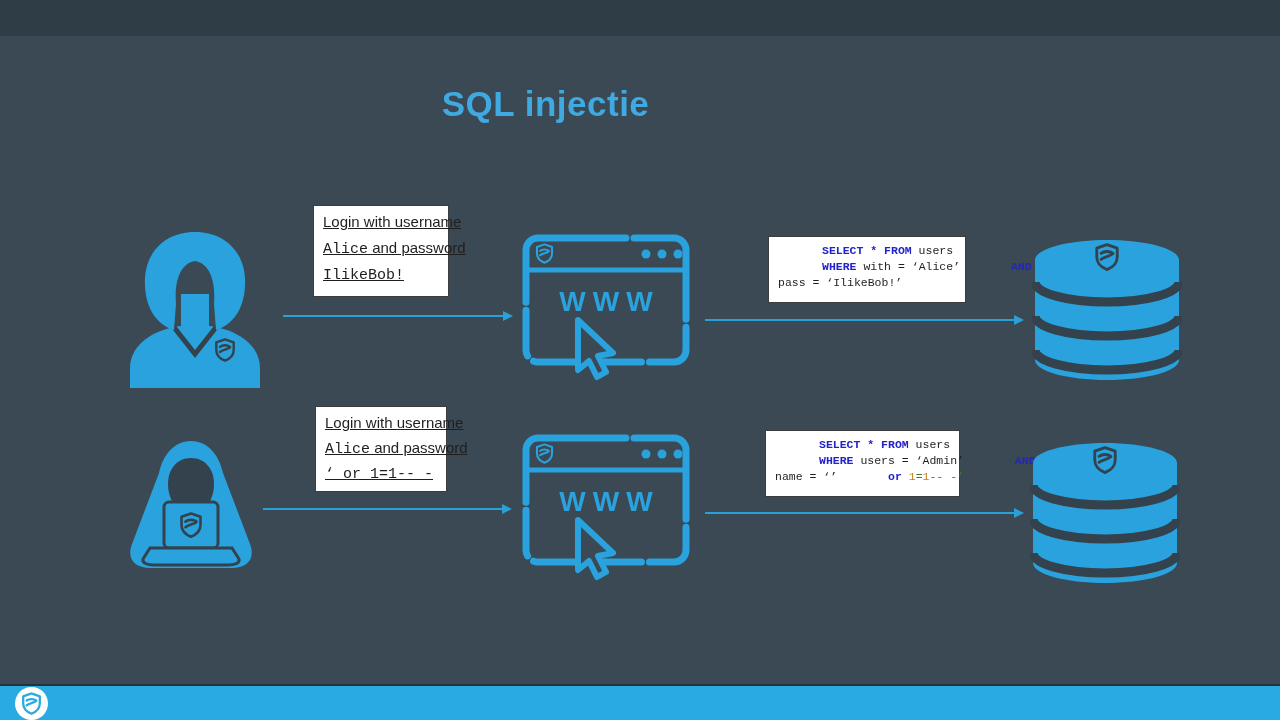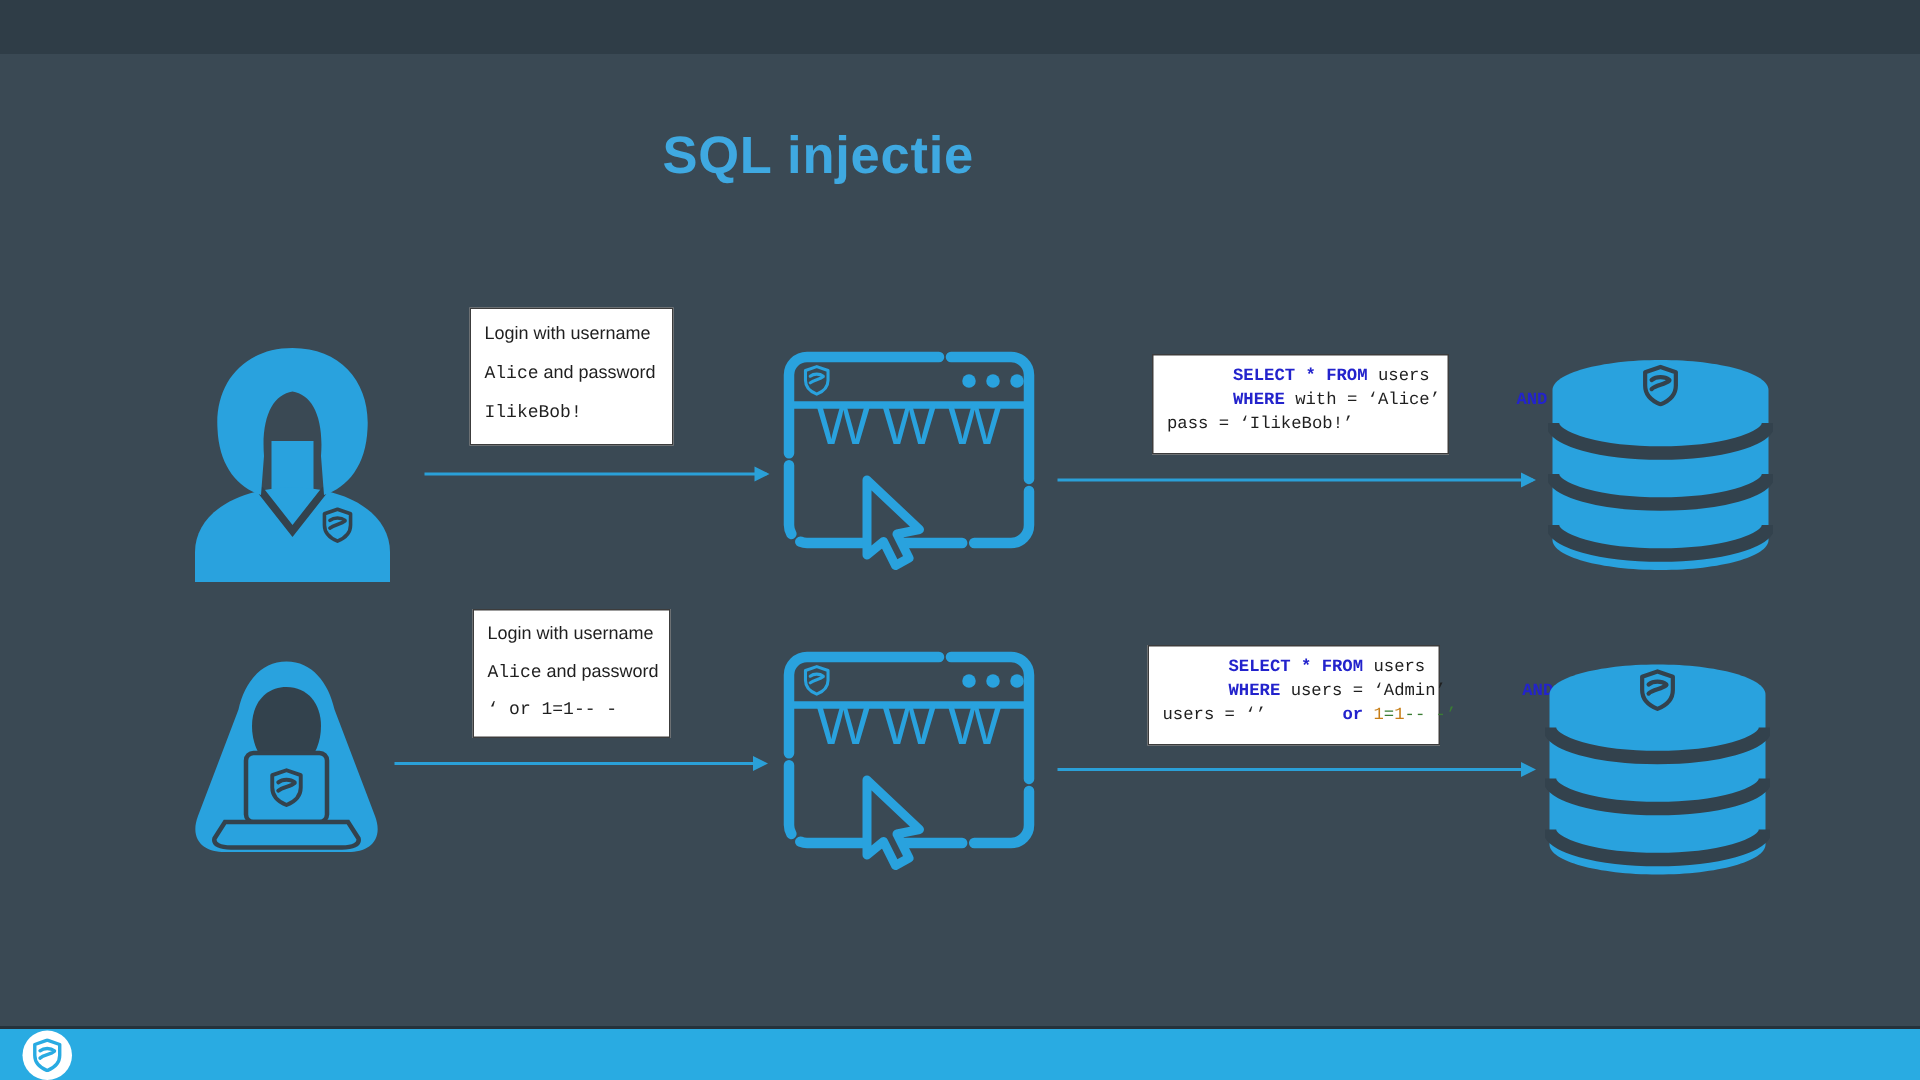--- a/index.html
+++ b/index.html
@@ -23,41 +23,41 @@
     border-left:10px solid var(--arrow-blue,#2AA0D8);
     border-top:5px solid transparent;border-bottom:5px solid transparent;
   }
 
   
   .note-box{
     position:absolute;box-sizing:border-box;background:var(--box-background,#fff);
     border:1px solid var(--box-border,#3c3c3c);padding:3px 9px;
     color:var(--box-text,#1f1f1f);
   }
-  .note-line{font-size:12px;line-height:26px;}
+  .note-line{font-size:15px;line-height:26px;text-decoration:underline;}
   .note-box.compact .note-line{line-height:25px;}
   .note-line span{white-space:pre;}
   .mono{font-family:"Liberation Mono",monospace;}
 
   
   .sql-box{
     position:absolute;box-sizing:border-box;background:var(--box-background,#fff);
     border:1px solid var(--box-border,#3c3c3c);padding:6px 9px;
     font-family:"Liberation Mono",monospace;font-size:11.5px;color:var(--box-text,#1f1f1f);
   }
   .sql-line{line-height:16px;}
   .sql-line span{white-space:pre;}
   .kw{color:var(--sql-keyword,#2323CC);font-weight:bold;margin-left:44px;}
   .num{color:var(--sql-number,#C77E17);}
   .cmt{color:var(--sql-comment,#3A7D34);}
 
   
   .www-text{
-    position:absolute;left:0;top:28px;width:100%;text-align:center;
-    font-size:39px;font-weight:normal;letter-spacing:7px;text-indent:7px;
+    position:absolute;left:0;top:52px;width:100%;text-align:center;
+    font-size:28px;font-weight:bold;letter-spacing:7px;text-indent:7px;
     color:var(--accent-blue,#29A2DE);
   }
 
   
   .footer-bar{
     position:absolute;left:0;bottom:0;width:1280px;height:36px;
     background:var(--footer-bar,#29ABE2);border-top:2px solid #25323B;box-sizing:border-box;
   }
   .brand{
     position:absolute;left:15px;top:1px;width:33px;height:33px;border-radius:50%;
@@ -158,21 +158,21 @@
       <circle cx="140" cy="20" r="4.5" fill="currentColor"></circle>
       <circle cx="156" cy="20" r="4.5" fill="currentColor"></circle>
       <path transform="translate(56,86)" d="M0 0 L35 33 L20 36 L28 52 L19 57 L11 41 L0 50 Z" fill="var(--background,#3A4954)" stroke="currentColor" stroke-width="6" stroke-linejoin="round"></path>
     </svg>
     <div class="www-text">WWW</div>
   </div>
 
   <div class="sql-box" style="left:765px;top:430px;width:195px;height:67px">
     <div class="sql-line"><span class="kw">SELECT * FROM</span><span> users</span></div>
     <div class="sql-line"><span class="kw">WHERE</span><span> users = ‘Admin’ </span><span class="kw">AND</span></div>
-    <div class="sql-line"><span>users = ‘’ </span><span class="kw">or</span><span> </span><span class="num">1</span><span class="cmt">=</span><span class="num">1</span><span class="cmt">-- -’</span></div>
+    <div class="sql-line"><span>name = ‘’ </span><span class="kw">or</span><span> </span><span class="num">1</span><span class="cmt">=</span><span class="num">1</span><span class="cmt">-- -’</span></div>
   </div>
 
   <div class="arrow" style="left:705px;top:512px;width:317px"></div>
 
   <div class="icon" style="left:1030px;top:441px;width:150px;height:144px">
     <svg viewBox="0 0 150 144" xmlns="http://www.w3.org/2000/svg">
       <path d="M75 2 C35 2 3 11 3 22 L3 122 C3 133 35 142 75 142 C115 142 147 133 147 122 L147 22 C147 11 115 2 75 2 Z" fill="currentColor"></path>
       <path d="M3 44 A72 20 0 0 0 147 44" stroke="var(--icon-dark,#33424D)" stroke-width="9" fill="none"></path>
       <path d="M3 78 A72 20 0 0 0 147 78" stroke="var(--icon-dark,#33424D)" stroke-width="9" fill="none"></path>
       <path d="M3 112 A72 20 0 0 0 147 112" stroke="var(--icon-dark,#33424D)" stroke-width="9" fill="none"></path>

